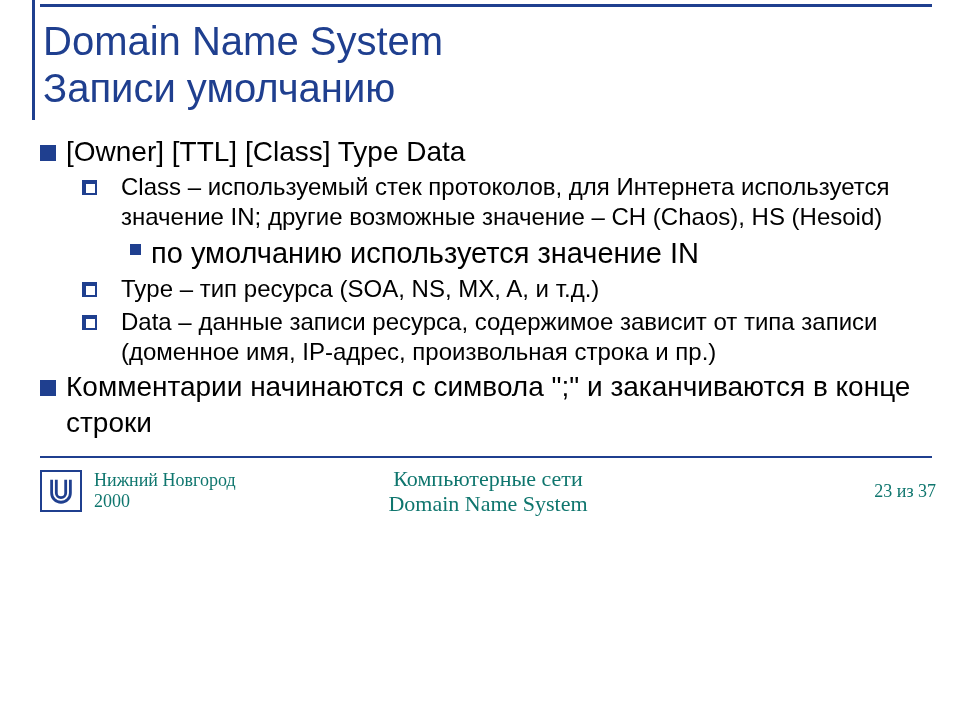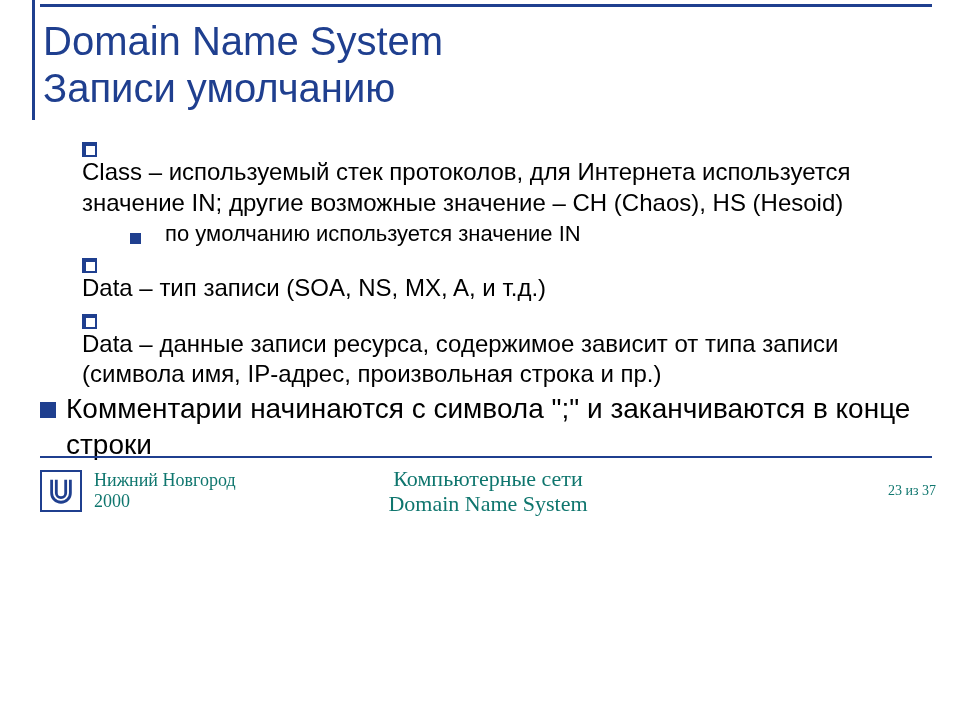--- a/index.html
+++ b/index.html
@@ -39,39 +39,38 @@
   }
   .bullet-square-filled {
     width: 16px; height: 16px;
     background: #1f3f8f;
     flex: 0 0 16px;
     margin-top: 11px;
   }
   .lvl2 {
     display: flex;
     align-items: flex-start;
-    gap: 0;
+    gap: 24px;
     font-size: 24px;
     line-height: 1.26;
     margin-left: 42px;
     margin-bottom: 2px;
-    flex-direction: column;
   }
   .bullet-square-hollow {
     width: 15px; height: 15px;
     border: 2px solid #1f3f8f;
     box-shadow: inset 2px 2px 0 0 #1f3f8f;
     flex: 0 0 15px;
     margin-top: 8px;
   }
   .lvl3 {
     display: flex;
-    align-items: center;
-    gap: 24px;
-    font-size: 22px;
+    align-items: flex-start;
+    gap: 10px;
+    font-size: 29px;
     line-height: 1.3;
     margin-left: 90px;
     margin-bottom: 2px;
   }
   .bullet-small {
     width: 11px; height: 11px;
     background: #1f3f8f;
     flex: 0 0 11px;
     margin-top: 9px;
   }
@@ -101,56 +100,60 @@
   }
   .footer-center {
     position: absolute; left: 0; right: 0; text-align: center;
     font-family: Garamond, "Times New Roman", serif;
     font-size: 22px; line-height: 1.15;
     pointer-events: none;
   }
   .footer-right {
     margin-left: auto;
     font-family: Garamond, "Times New Roman", serif;
-    font-size: 14px;
+    font-size: 18px;
     text-align: center;
   }
 </style>
 </head>
 <body>
 
 <div class="slide">
   <div class="rule-top"></div>
 
   <div class="title-block">
     <div class="title-line">Domain Name System</div>
     <div class="title-line">Записи умолчанию</div>
   </div>
 
   <div class="body">
 
+    <div class="lvl1">
+      <span class="bullet-square-filled"></span>
+      <span>[Owner]  [TTL]  [Class]  Type  Data</span>
+    </div>
 
     <div class="lvl2">
       <span class="bullet-square-hollow"></span>
       <span>Class – используемый стек протоколов, для Интернета используется значение IN; другие возможные значение – CH (Chaos), HS (Hesoid)</span>
     </div>
 
     <div class="lvl3">
       <span class="bullet-small"></span>
       <span>по умолчанию используется значение IN</span>
     </div>
 
     <div class="lvl2">
       <span class="bullet-square-hollow"></span>
-      <span>Data – тип записи (SOA, NS, MX, A, и т.д.)</span>
+      <span>Type – тип ресурса (SOA, NS, MX, A, и т.д.)</span>
     </div>
 
     <div class="lvl2">
       <span class="bullet-square-hollow"></span>
-      <span>Data – данные записи ресурса, содержимое зависит от типа записи (символа имя, IP-адрес, произвольная строка и пр.)</span>
+      <span>Data – данные записи ресурса, содержимое зависит от типа записи (доменное имя, IP-адрес, произвольная строка и пр.)</span>
     </div>
 
     <div class="lvl1">
       <span class="bullet-square-filled"></span>
       <span>Комментарии начинаются с символа ";" и заканчиваются в конце строки</span>
     </div>
 
   </div>
 
   <div class="footer-rule"></div>

